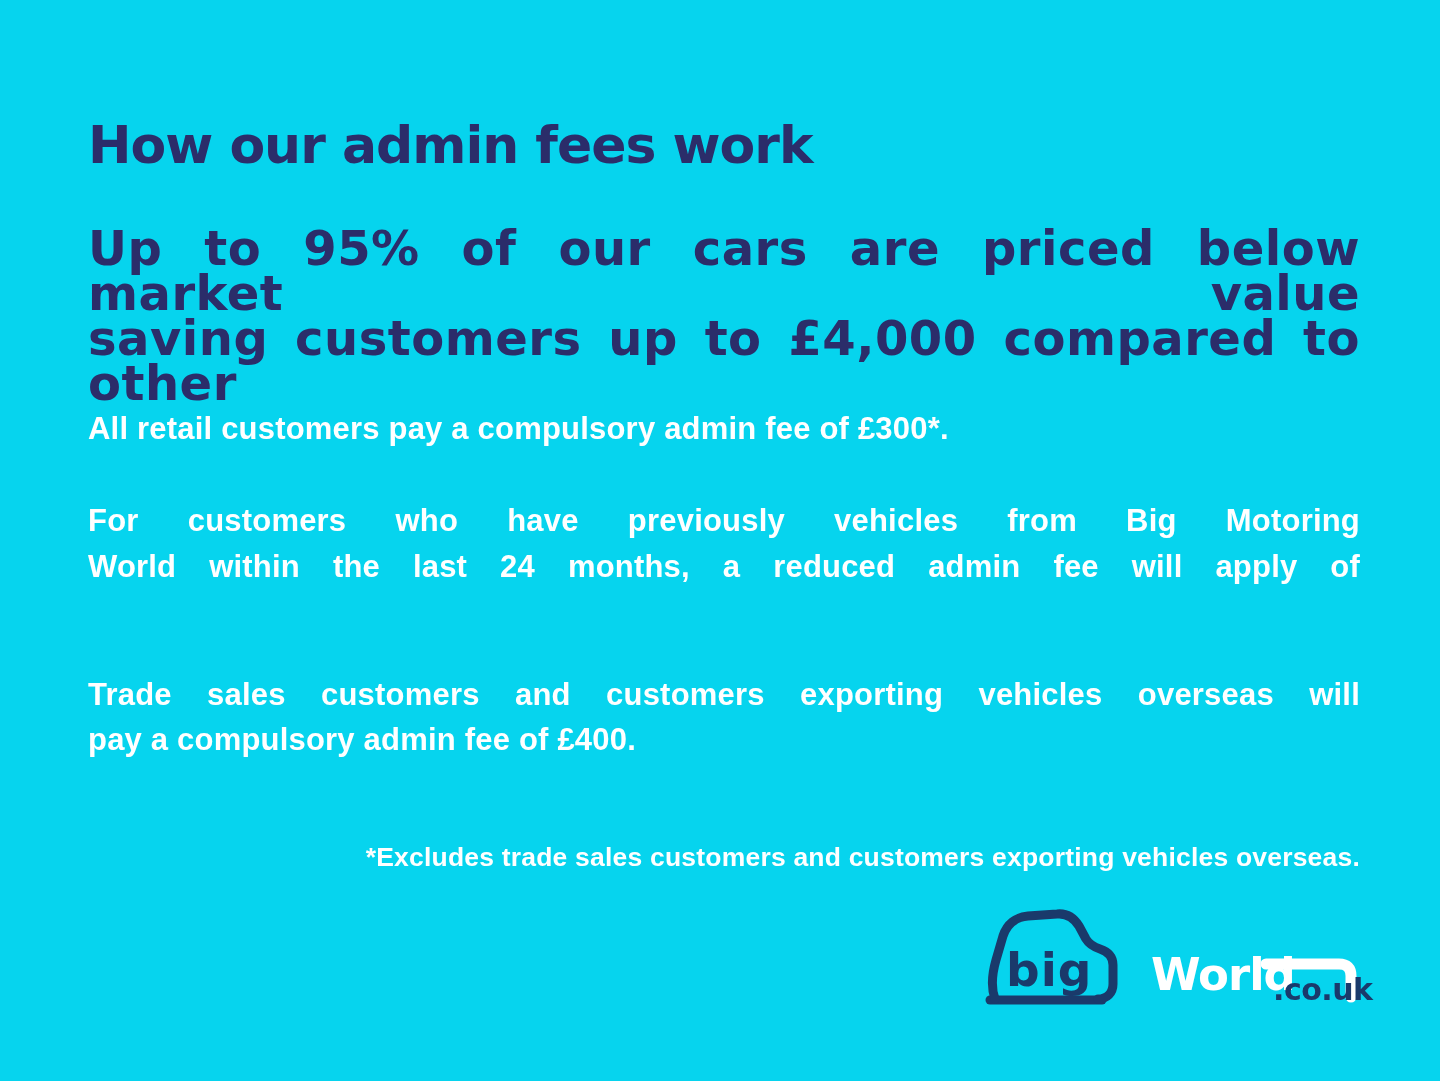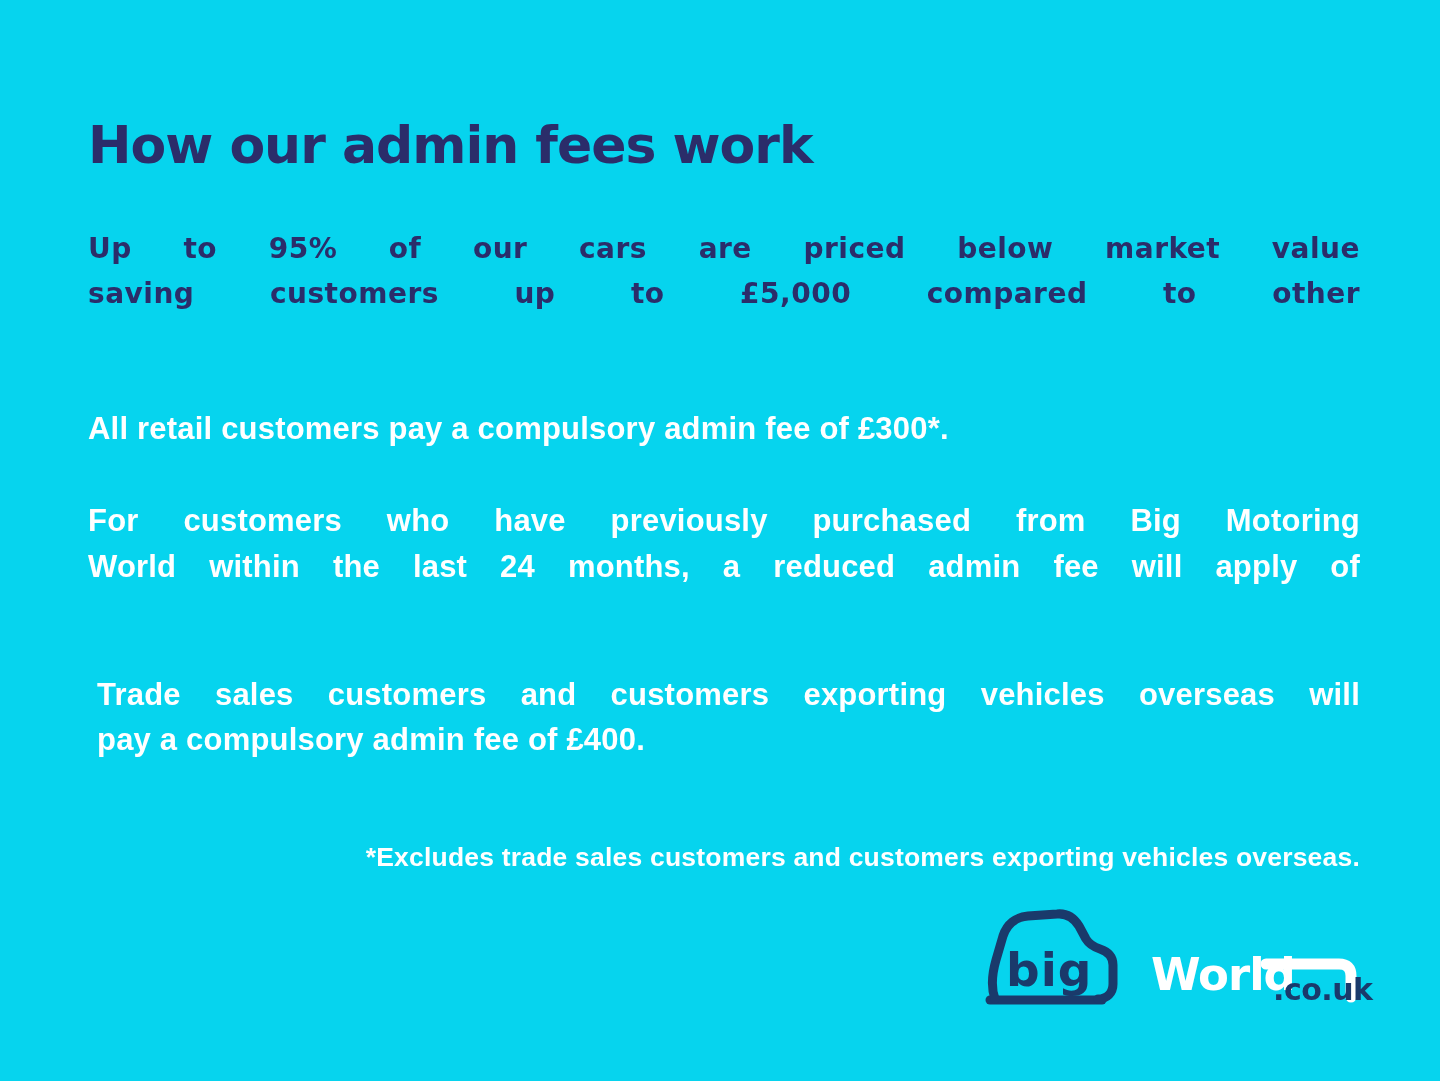--- a/index.html
+++ b/index.html
@@ -33,21 +33,21 @@
     font-size: 52px;
     line-height: 1.05;
     letter-spacing: -1px;
     color: var(--heading);
     white-space: nowrap;
   }
   .subtitle {
     top: 226px;
     font-family: "DejaVu Sans", sans-serif;
     font-weight: bold;
-    font-size: 28px;
+    font-size: 48px;
     color: var(--heading);
     letter-spacing: 0.5px;
   }
   .subtitle .line { display: block; line-height: 45px; }
   .jline {
     display: block;
     text-align: justify;
     text-align-last: justify;
   }
   .lline { display: block; text-align: left; }
@@ -55,21 +55,21 @@
     font-family: "Liberation Sans", sans-serif;
     font-weight: bold;
     font-size: 31px;
     color: var(--body-text);
     letter-spacing: 0.2px;
   }
   .p1 { top: 408px; line-height: 42px; }
   .p2 { top: 498px; }
   .p2 .line { line-height: 46px; }
   .p3 { top: 672px; }
-  .p3 .line { line-height: 45px; margin-left: 9px; }
+  .p3 .line { line-height: 45px; }
   .footnote {
     top: 842px;
     font-family: "Liberation Sans", sans-serif;
     font-weight: bold;
     font-size: 26.5px;
     color: var(--body-text);
     text-align: right;
     letter-spacing: 0.2px;
   }
   
@@ -121,27 +121,27 @@
 </style>
 </head>
 <body>
 
 <div class="poster">
 
   <h1 class="content-col title">How our admin fees work</h1>
 
   <div class="content-col subtitle">
     <span class="line jline">Up to 95% of our cars are priced below market value</span>
-    <span class="line jline">saving customers up to £5,000 compared to other</span>
+    <span class="line jline">saving customers up to £4,000 compared to other</span>
   </div>
 
   <p class="content-col body-par p1">All retail customers pay a compulsory admin fee of £300*.</p>
 
   <div class="content-col body-par p2">
-    <span class="line jline">For customers who have previously purchased from Big Motoring</span>
+    <span class="line jline">For customers who have previously vehicles from Big Motoring</span>
     <span class="line jline">World within the last 24 months, a reduced admin fee will apply of</span>
   </div>
 
   <div class="content-col body-par p3">
     <span class="line jline">Trade sales customers and customers exporting vehicles overseas will</span>
     <span class="line lline">pay a compulsory admin fee of £400.</span>
   </div>
 
   <p class="content-col footnote">*Excludes trade sales customers and customers exporting vehicles overseas.</p>
 

